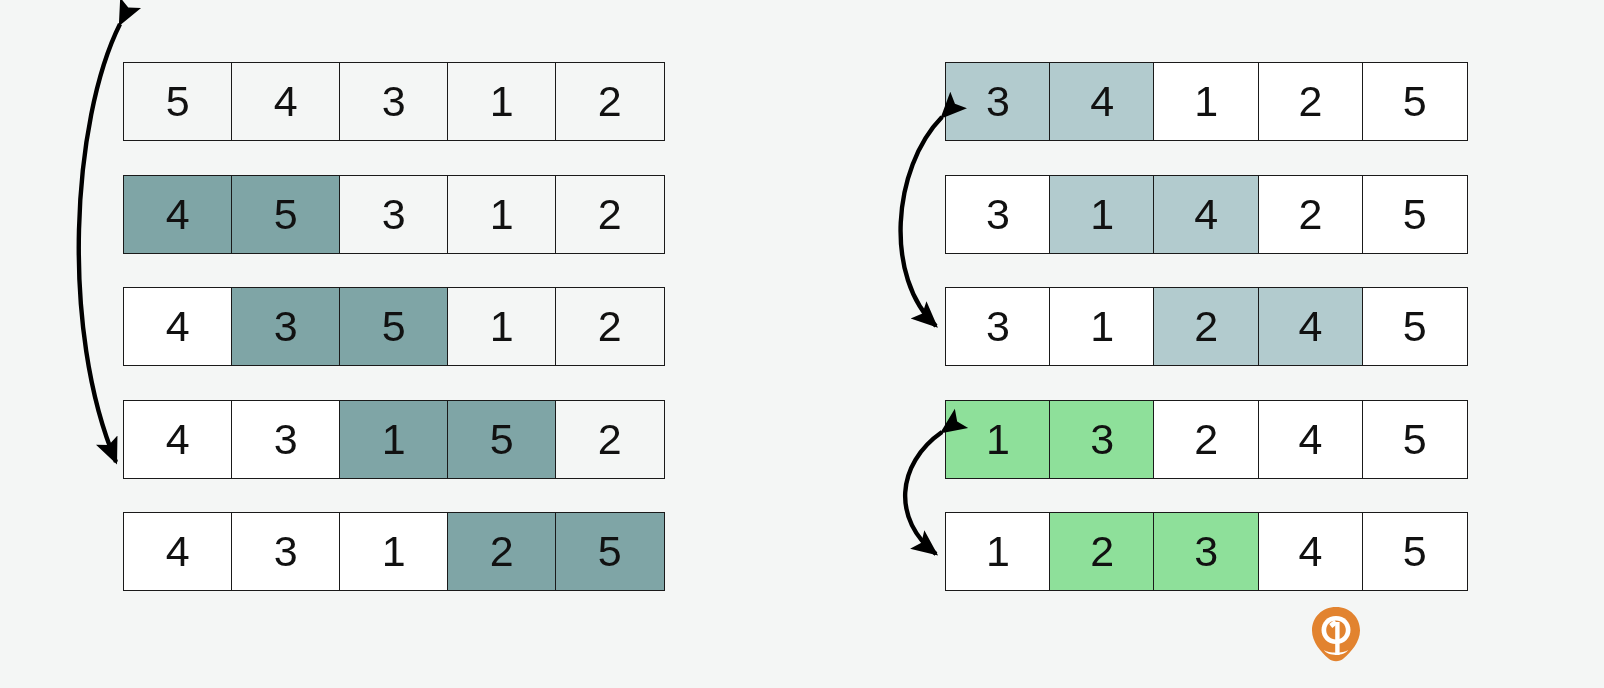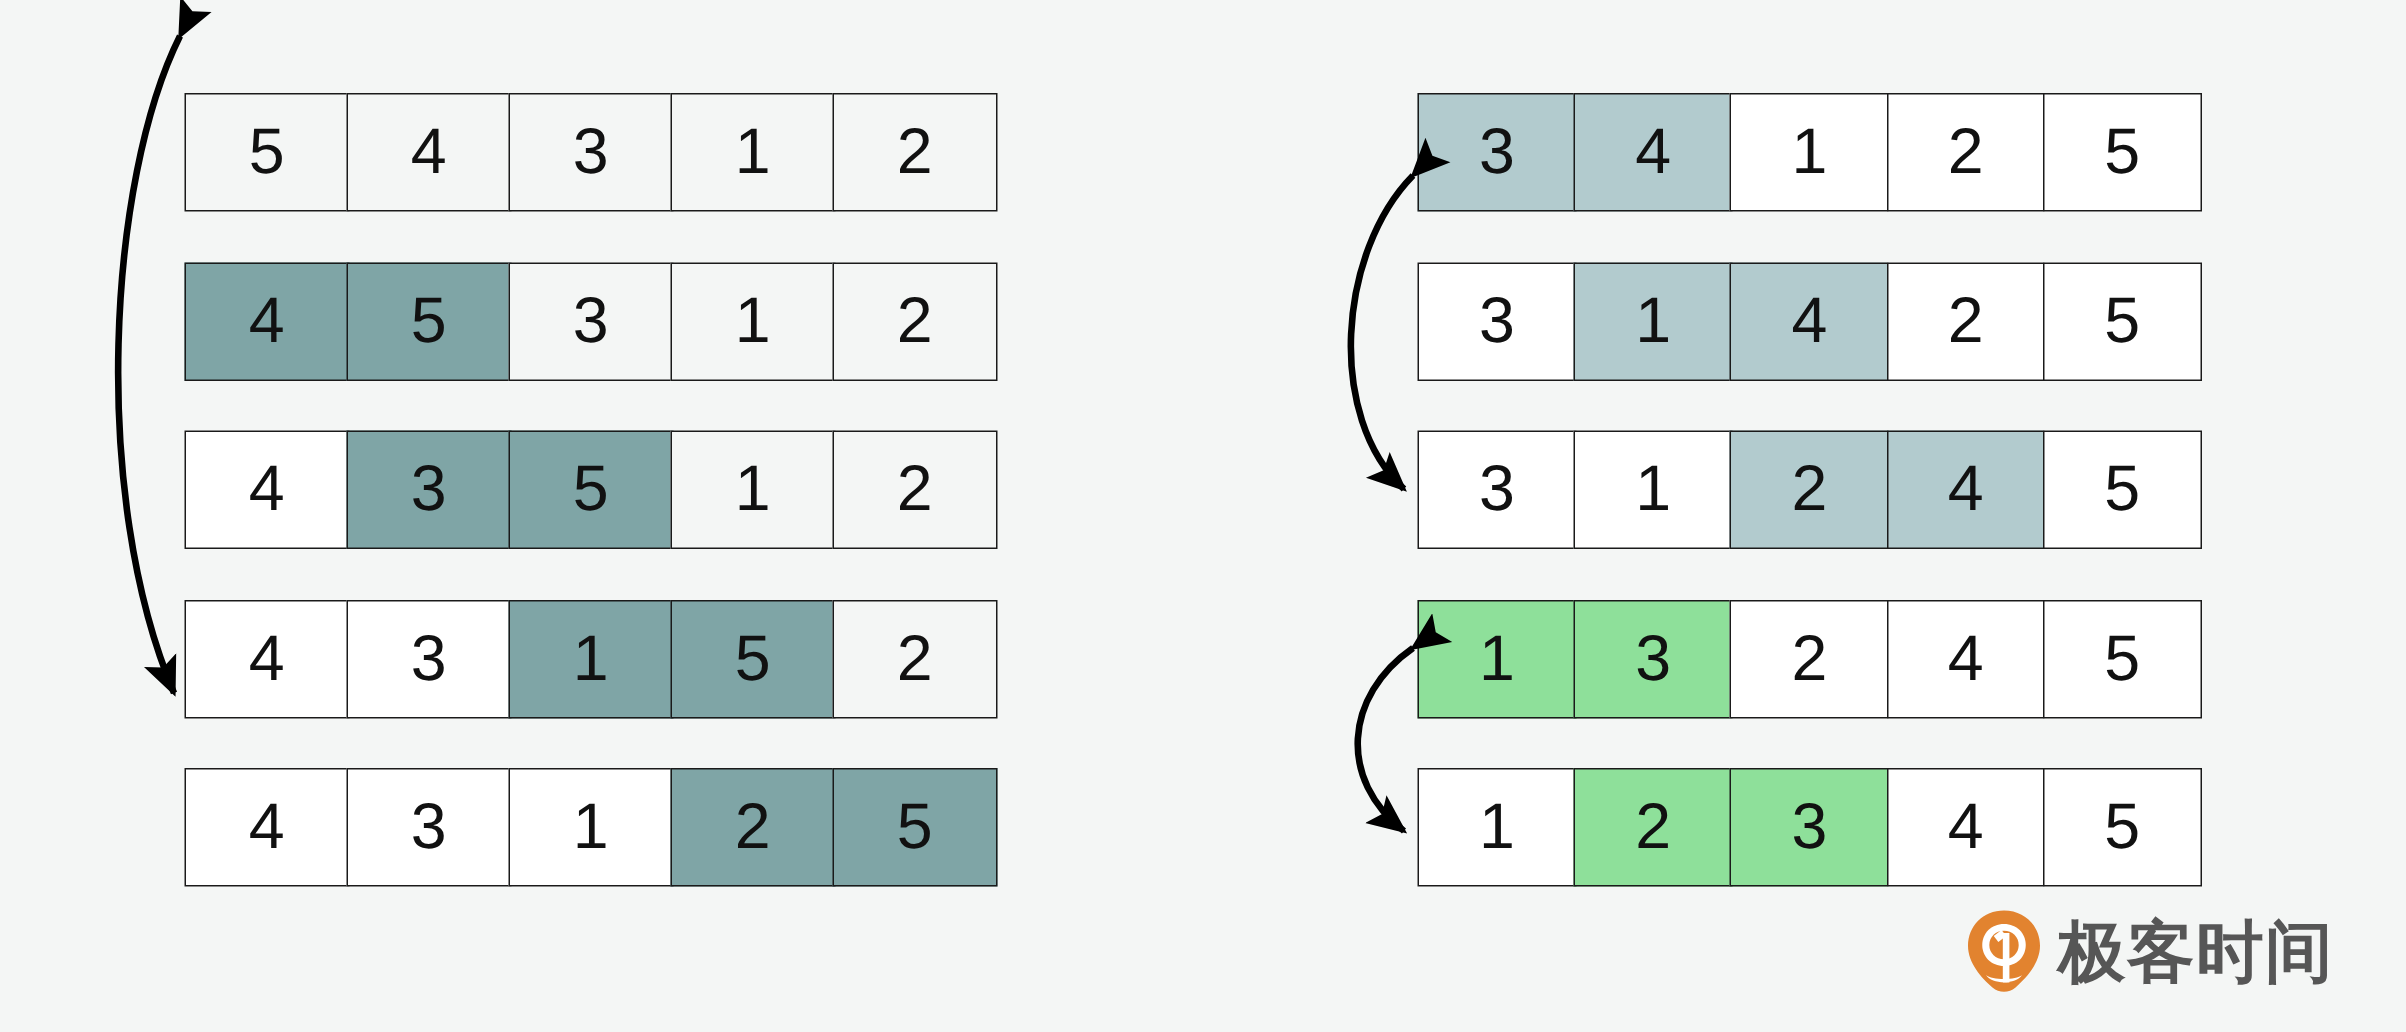--- a/index.html
+++ b/index.html
@@ -141,16 +141,15 @@
     <span class="mark">
       <svg width="52" height="56" viewBox="0 0 52 56">
         <path d="M26 1 C12 1 2 11.5 2 24.5 C2 36 11 46 18.5 52.5 C22.5 56 29.5 56 33.5 52.5 C41 46 50 36 50 24.5 C50 11.5 40 1 26 1 Z" fill="#e2832f"></path>
         <path d="M26 10 C17.5 10 11.5 16.2 11.5 24 C11.5 31.8 17.5 38 26 38 C34.5 38 40.5 31.8 40.5 24 C40.5 16.2 34.5 10 26 10 Z" fill="#ffffff"></path>
         <path d="M26 14.5 C20.5 14.5 16.2 18.6 16.2 24 C16.2 29.4 20.5 33.5 26 33.5 C31.5 33.5 35.8 29.4 35.8 24 C35.8 18.6 31.5 14.5 26 14.5 Z" fill="#e2832f"></path>
         <path d="M25.2 16 L29.6 16 L29.6 49 L25.2 49 Z" fill="#ffffff"></path>
         <path d="M20 15.5 L26.6 15.5 L26.6 20.5 L20 20.5 Z" fill="#ffffff" transform="rotate(-38 23.3 18)"></path>
         <path d="M14 44 C18 50.5 34 50.5 38 44 C34 47.5 18 47.5 14 44 Z" fill="#ffffff"></path>
       </svg>
     </span>
-    <span class="logo-text">极客时间</span>
   </div>
 
 </div>
 
 </body></html>

